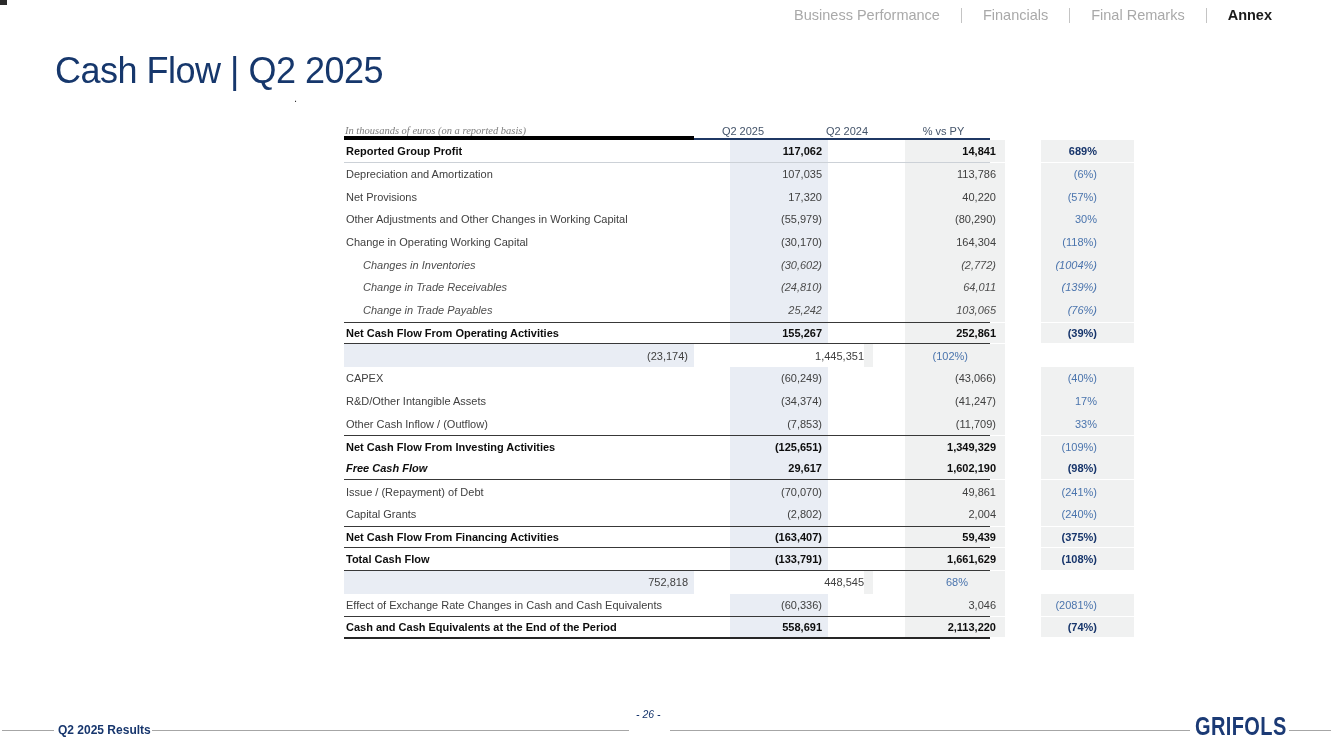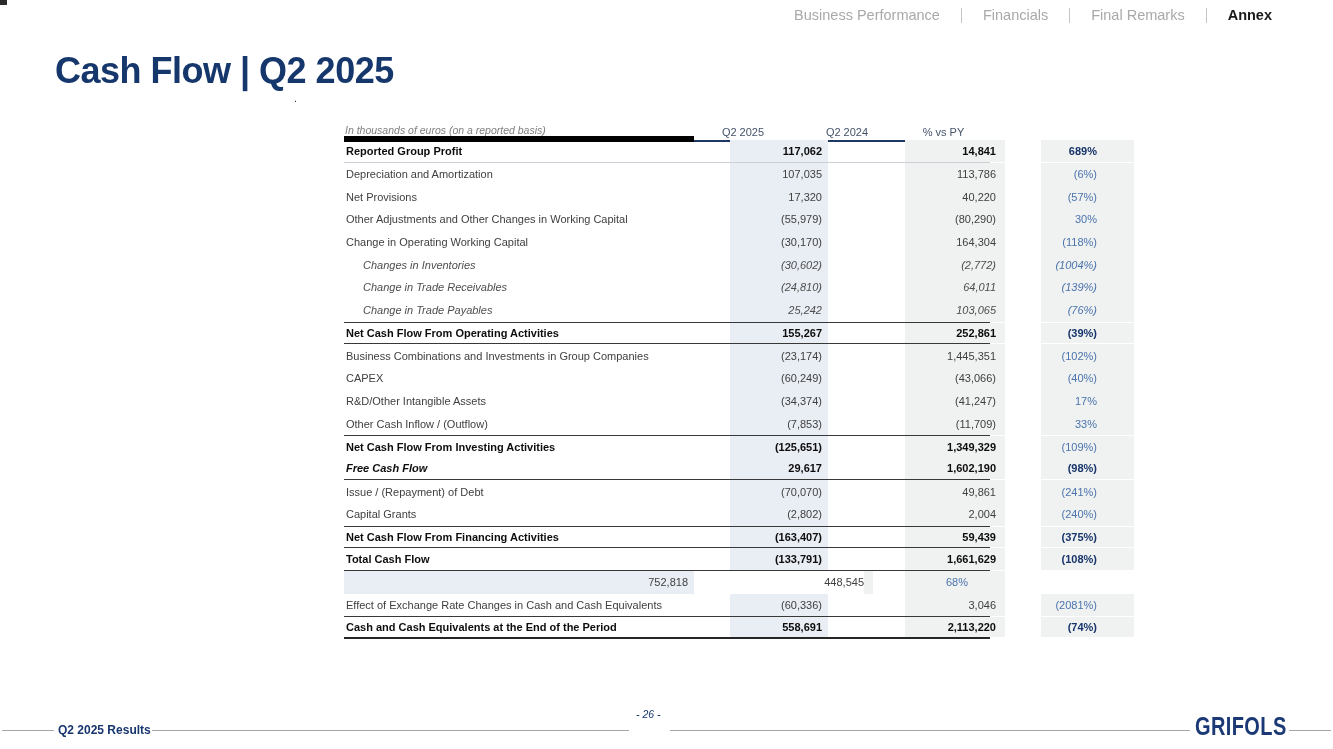--- a/index.html
+++ b/index.html
@@ -18,31 +18,32 @@
   }
   .topnav .nav-item { padding:0 21px; cursor:default; }
   .topnav .nav-item:first-child { padding-left:0;text-align:right; }
   .topnav .nav-item:last-child { padding-right:6px; }
   .topnav .nav-item.active { color:#1a1a1a; font-weight:bold; }
   .topnav .sep { width:1px; height:15px; background:#c4c4c4; }
 
   
   .slide-title {
     position:absolute; left:55px; top:50px;
-    font-size:36px; font-weight:bold; color:#16376c; letter-spacing:-0.5px;
+    font-size:36px; font-weight:normal; color:#16376c; letter-spacing:-0.5px;
   }
   .stray-dot { position:absolute; left:294px; top:92px; font-size:11px; color:#333; }
 
   
   .cashflow { position:absolute; left:344px; top:124px; width:646px; }
   .thead { display:grid; grid-template-columns:350px 296px; height:16px; }
   .thead .note {
     font-style:italic; color:#7f7f7f; font-size:10.5px;
-    border-bottom:6px solid #000000; display:flex; align-items:center; padding-left:1px;
+    border-bottom:4px solid #000000; display:flex; align-items:center; padding-left:1px;
     white-space:nowrap;
+    font-family:Liberation Serif, serif;
   }
   .thead .cols {
     display:grid; grid-template-columns:98px 5px 100px 93px;
     border-bottom:2px solid #1f3864; color:#44546a; font-size:11px;
     align-items:center; text-align:center;
   }
   .trow {
     display:grid; grid-template-columns:350px 98px 5px 100px 93px;
     height:22.7px; font-size:11px; color:#404040; align-items:stretch;gap:36px;
   }
@@ -172,21 +173,20 @@
           <div class="cell c-pct">(76%)</div>
         </div>
         <div class="trow s-bold pct-bold bt-dark bb-dark">
           <div class="cell c-label">Net Cash Flow From Operating Activities</div>
           <div class="cell c-v25">155,267</div>
           <div class="cell c-gap"></div>
           <div class="cell c-v24">252,861</div>
           <div class="cell c-pct">(39%)</div>
         </div>
         <div class="trow s-normal">
-          <div class="cell c-label">Business Combinations and Investments in Group Companies</div>
           <div class="cell c-v25">(23,174)</div>
           <div class="cell c-gap"></div>
           <div class="cell c-v24">1,445,351</div>
           <div class="cell c-pct">(102%)</div>
         </div>
         <div class="trow s-normal">
           <div class="cell c-label">CAPEX</div>
           <div class="cell c-v25">(60,249)</div>
           <div class="cell c-gap"></div>
           <div class="cell c-v24">(43,066)</div>

